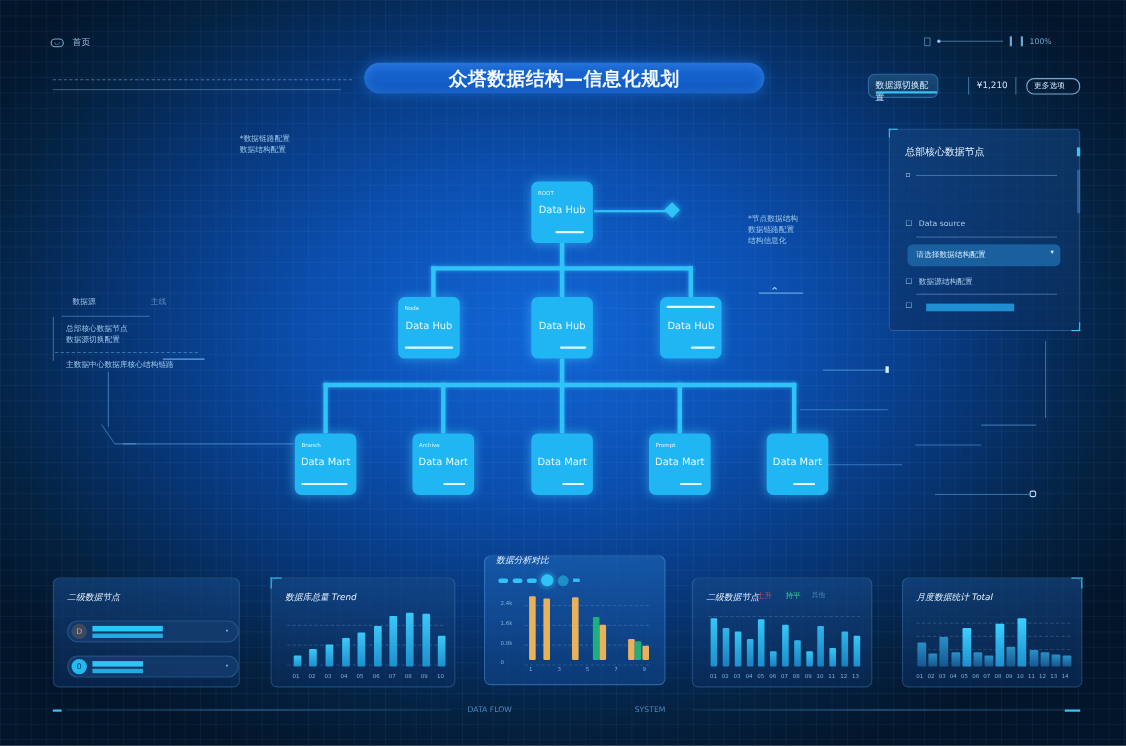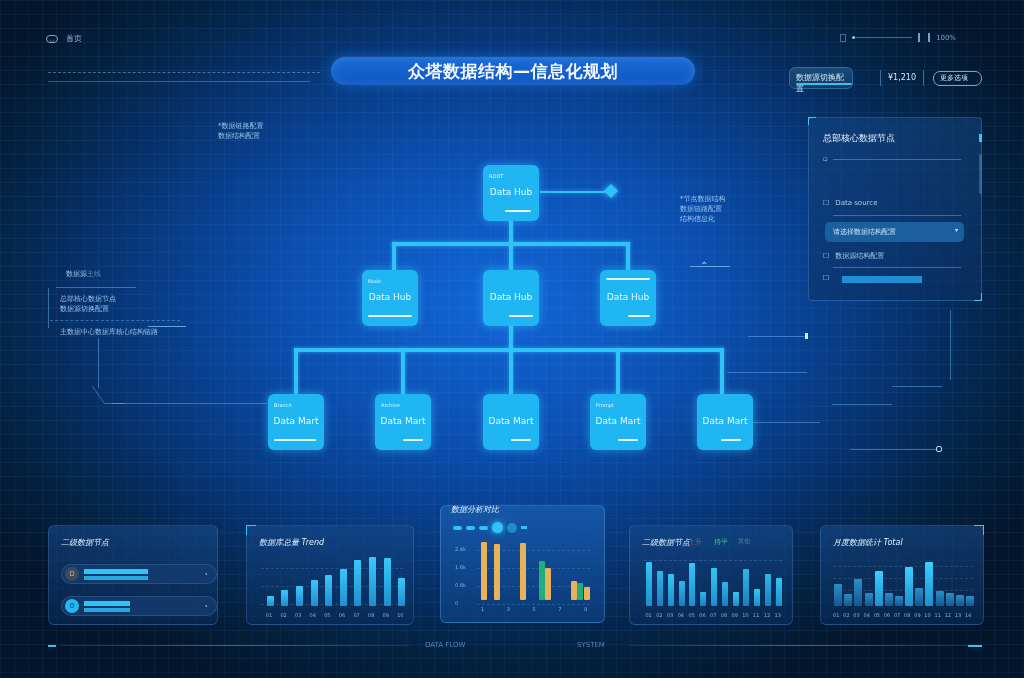--- a/index.html
+++ b/index.html
@@ -126,21 +126,21 @@
   <span>数据源切换配置</span>
   <span class="prog"></span>
 </div>
 <div class="abs btn-b">
   <span>¥1,210</span>
 </div>
 <div class="abs btn-c">
   <span>更多选项</span>
 </div>
 
-<div class="abs note" style="left:66px; top:269px; display:flex; ">
+<div class="abs note" style="left:66px; top:269px; display:flex; gap:50px;">
   <span>数据源</span>
   <span style="color:#5f90bd">主线</span>
 </div>
 <div class="trace" style="left:56px; top:287px; width:80px; border-top-width:1px;"></div>
 <div class="trace" style="left:48px; top:288px; height:40px; border-left-width:1px;"></div>
 <div class="abs note" style="left:60px; top:294px;">
   <div>总部核心数据节点</div>
   <div>数据源切换配置</div>
 </div>
 <div class="trace" style="left:50px; top:320px; width:130px; border-top-width:1px; border-top-style:dashed;"></div>

